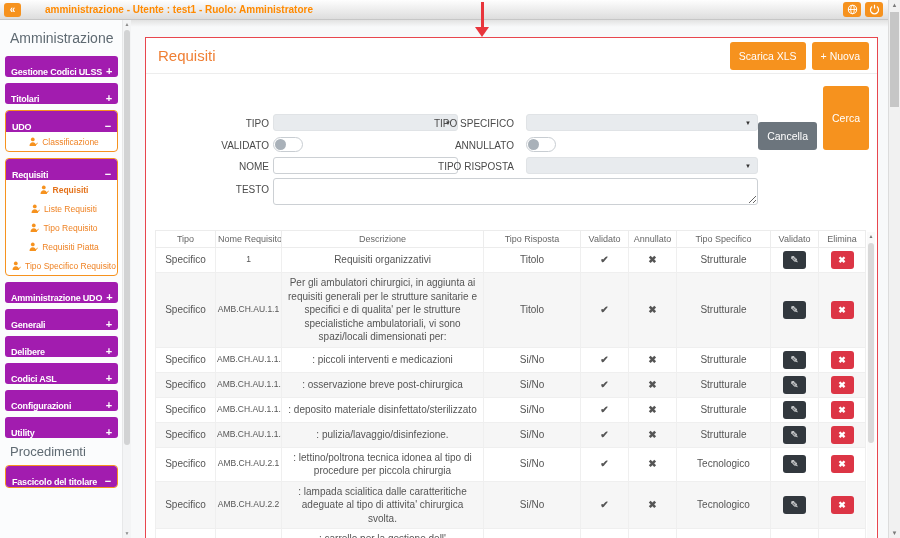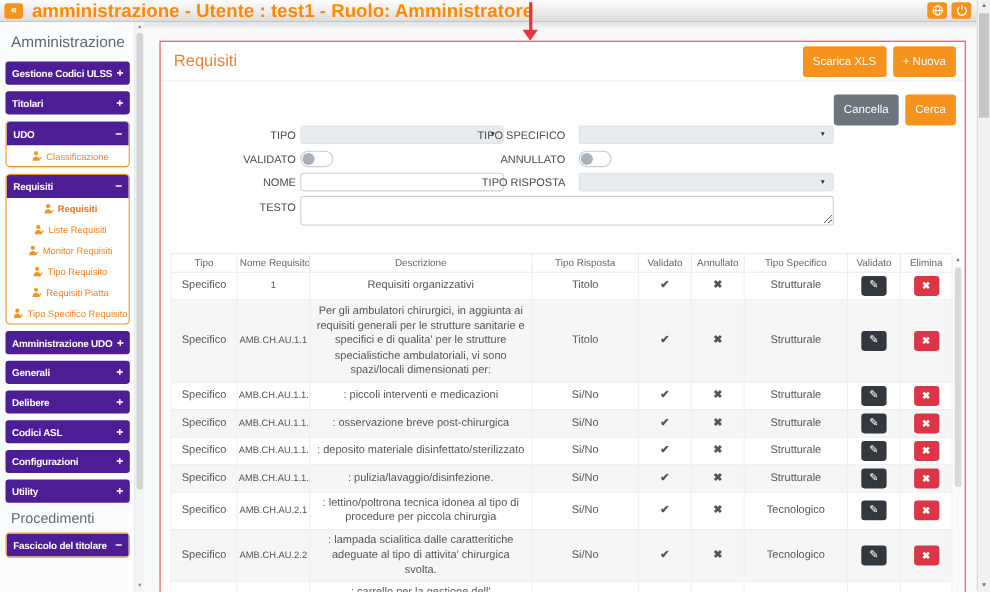--- a/index.html
+++ b/index.html
@@ -15,21 +15,21 @@
     background:linear-gradient(#fefefe,#dddddd);
     border-bottom:1px solid #c6c6c6;
     display:flex; align-items:center;
   }
   .back-btn{
     width:17px; height:14px; margin-left:4px; padding:0;
     background:#f6921e; border:none; border-radius:3px;
     color:#fff; font-size:10px; font-weight:bold; line-height:13px; text-align:center;
     cursor:pointer;
   }
-  .topbar-title{ margin-left:8px; color:#ff8a00; font-weight:bold; font-size:17px; white-space:nowrap; }
+  .topbar-title{ margin-left:24px; color:#ff8a00; font-weight:bold; font-size:10px; white-space:nowrap; }
   .topbar-right{ margin-left:auto; display:flex; gap:4px; margin-right:5px; }
   .tb-icon-btn{
     width:18px; height:15px; padding:0; background:#f6921e; border:none; border-radius:3px;
     display:flex; align-items:center; justify-content:center; cursor:pointer;
   }
 
   
   .page-scroll{
     position:absolute; right:0; top:0; width:12px; height:538px;
     background:#f1f1f1; border-left:1px solid #dcdcdc;
@@ -39,23 +39,23 @@
   .page-thumb{ position:absolute; left:1px; top:12px; width:9px; height:95px; background:#c6c6c6; }
 
   
   .sidebar{
     position:absolute; left:0; top:20px; width:122px; height:518px;
     background:#fbfcfd; padding:6px 4px 0 5px; overflow:hidden;
   }
   .side-heading{ font-size:14px; color:#5f6a72; margin:4px 0 10px 5px; }
   .side-heading2{ font-size:13px; color:#5f6a72; margin:4px 0 6px 5px; }
   .acc-btn{
-    height:21px; background:#4c1d95; border-radius:3px; color:#fff;
+    height:21px; background:#a21caf; border-radius:3px; color:#fff;
     font-size:9px; font-weight:bold; letter-spacing:-0.2px;
-    display:flex; align-items:center; padding:0 6px; cursor:pointer; white-space:nowrap; overflow:hidden;
+    display:flex; align-items:flex-end; padding:0 6px; cursor:pointer; white-space:nowrap; overflow:hidden;
   }
   .acc-state{ margin-left:auto; font-size:11px; padding-left:4px; }
   .acc-single{ margin-bottom:6px; }
   .acc-group{ border:1px solid #f6921e; border-radius:4px; margin-bottom:6px; background:#fff; overflow:hidden; }
   .acc-group .acc-btn{ border-radius:2px 2px 0 0; }
   .acc-item{
     height:19px; display:flex; align-items:center; gap:4px; padding-left:5px;
     font-size:8.5px; color:#ef8325; white-space:nowrap; overflow:hidden; cursor:pointer;justify-content:center;
   }
   .acc-item .uicon{ flex:0 0 auto; display:flex; }
@@ -83,21 +83,21 @@
   
   .panel{
     position:absolute; left:145px; top:37px; width:733px; height:521px;
     background:#fff; border:1px solid #e8464e; overflow:hidden;
   }
   .panel-header{ height:36px; border-bottom:1px solid #ededed; display:flex; align-items:center; padding:0 8px 0 12px; }
   .panel-title{ color:#ef7f34; font-size:15px; }
   .panel-header-buttons{ margin-left:auto; display:flex; gap:6px; }
   .btn{ border:none; border-radius:3px; font-size:10.5px; padding:8px 9px; color:#fff; cursor:pointer; font-family:inherit; white-space:nowrap; }
   .btn-orange{ background:#f6921e; }
-  .btn-gray{ background:#6c757d; }
+  .btn-gray{ background:#6c757d;margin-top:36px; }
   .actions-row{ display:flex; justify-content:flex-end; gap:6px; padding:12px 8px 0 0; }
 
   
   .f-label{ position:absolute; font-size:10px; color:#4a4a4a; text-align:right; white-space:nowrap; }
   .f-select{
     position:absolute; height:17px; background:#e8ebee; border-radius:3px; border:1px solid #e0e3e6; cursor:pointer;
   }
   .f-select .caret{ position:absolute; right:6px; top:5px; font-size:6px; color:#333; }
   .f-toggle{
     position:absolute; width:30px; height:15px; background:#fff; border:1px solid #c8cdd2; border-radius:8px; cursor:pointer;
@@ -214,30 +214,20 @@
         </div>
         <div class="acc-item">
           <span class="uicon">
             <svg width="9" height="10" viewBox="0 0 10 11">
               <circle cx="4.2" cy="2.6" r="2.1" fill="#f6921e"></circle>
               <path d="M0.6 10 C0.6 6.9 2.2 5.7 4.2 5.7 C6.2 5.7 7.8 6.9 7.8 10 Z" fill="#f6921e"></path>
               <path d="M6.3 7.6 l1.2 1.2 2.1-2.5" stroke="#f6921e" stroke-width="1.1" fill="none"></path>
             </svg>
           </span>
           <span class="acc-item-label">Liste Requisiti</span>
-        </div>
-        <div class="acc-item">
-          <span class="uicon">
-            <svg width="9" height="10" viewBox="0 0 10 11">
-              <circle cx="4.2" cy="2.6" r="2.1" fill="#f6921e"></circle>
-              <path d="M0.6 10 C0.6 6.9 2.2 5.7 4.2 5.7 C6.2 5.7 7.8 6.9 7.8 10 Z" fill="#f6921e"></path>
-              <path d="M6.3 7.6 l1.2 1.2 2.1-2.5" stroke="#f6921e" stroke-width="1.1" fill="none"></path>
-            </svg>
-          </span>
-          <span class="acc-item-label">Monitor Requisiti</span>
         </div>
         <div class="acc-item">
           <span class="uicon">
             <svg width="9" height="10" viewBox="0 0 10 11">
               <circle cx="4.2" cy="2.6" r="2.1" fill="#f6921e"></circle>
               <path d="M0.6 10 C0.6 6.9 2.2 5.7 4.2 5.7 C6.2 5.7 7.8 6.9 7.8 10 Z" fill="#f6921e"></path>
               <path d="M6.3 7.6 l1.2 1.2 2.1-2.5" stroke="#f6921e" stroke-width="1.1" fill="none"></path>
             </svg>
           </span>
           <span class="acc-item-label">Tipo Requisito</span>

